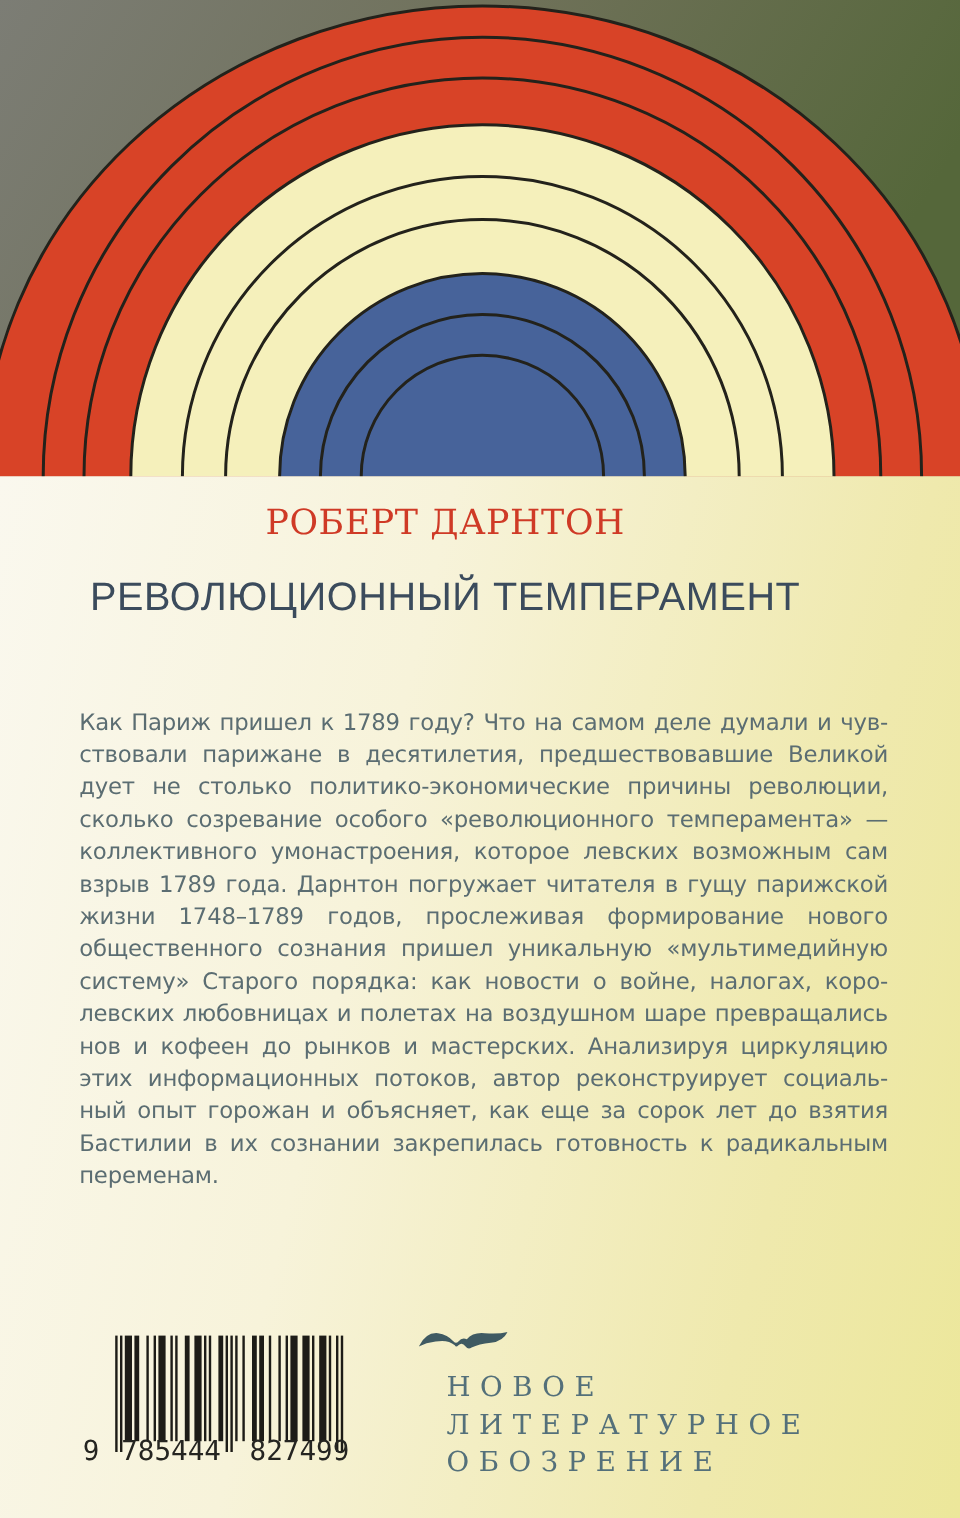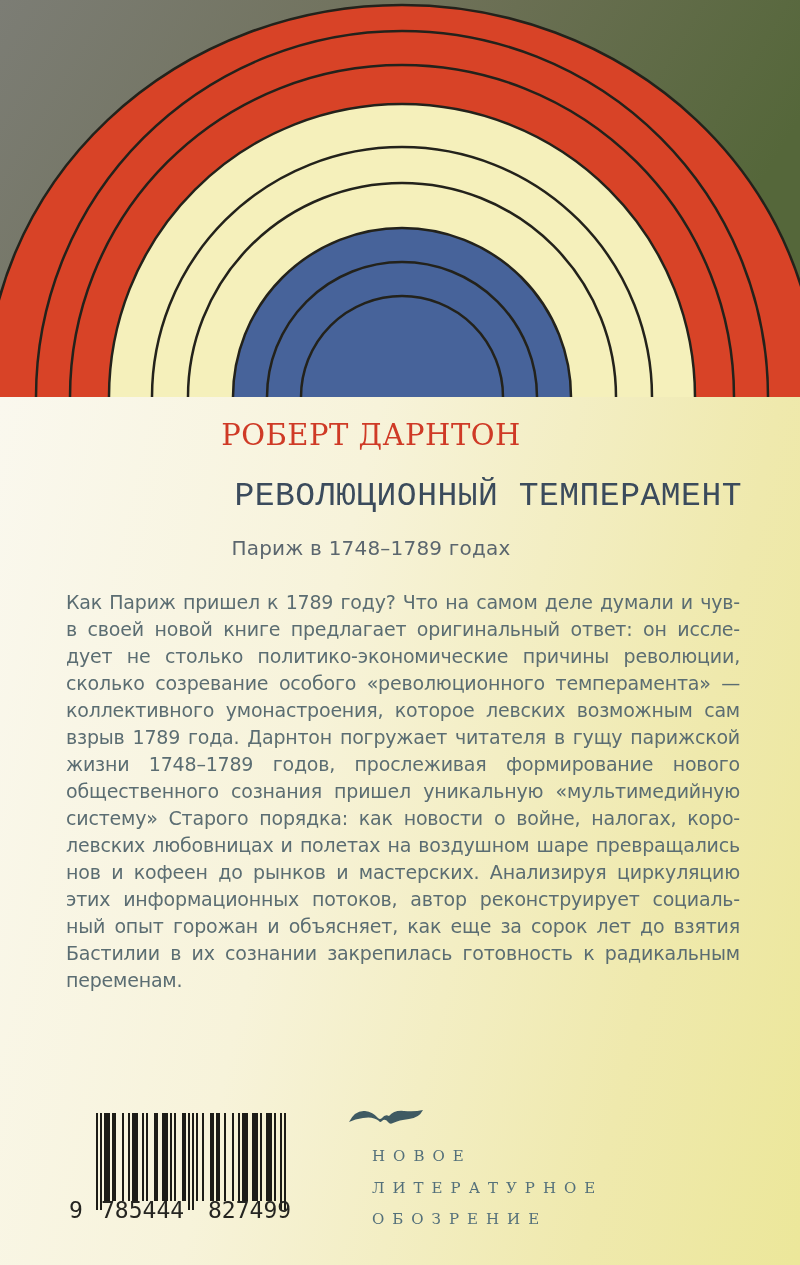--- a/index.html
+++ b/index.html
@@ -19,22 +19,22 @@
     position:absolute;top:397px;left:0;width:800px;height:868px;
     background:linear-gradient(103deg,#faf8ee 0%,#f7f3da 38%,#efe9ad 78%,#ece79a 100%);
   }
 
   .headings{position:absolute;top:21px;left:0;width:742px;text-align:center;}
   .author{
     font-family:"DejaVu Serif",serif;font-size:29px;line-height:34px;
     color:#cf3a26;letter-spacing:0.5px;margin-bottom:25px;
   }
   .title{
-    font-family:Liberation Mono, monospace;font-size:33px;line-height:40px;
-    color:#3b4b5c;letter-spacing:0.5px;margin-bottom:19px;text-align:right;
+    font-family:Liberation Sans, sans-serif;font-size:33px;line-height:40px;
+    color:#3b4b5c;letter-spacing:0.5px;margin-bottom:19px;
   }
   .subtitle{
     font-size:20px;line-height:24px;color:#5b666e;letter-spacing:0.2px;
   }
 
   .annotation{
     position:absolute;left:66px;top:192px;width:674px;
     font-size:19px;line-height:27px;color:#5b6d72;letter-spacing:-0.2px;
   }
   .bline{text-align:justify;text-align-last:justify;white-space:normal;}
@@ -50,21 +50,21 @@
   .nums span{position:absolute;top:0;letter-spacing:0px;}
   .n9{left:-27px;}
   .g1{left:5px;}
   .g2{left:99px;margin-left:13px;}
 
   
   .publisher{position:absolute;left:347px;top:709px;}
   .pub-logo{display:block;margin-left:2px;}
   .pub-lines{
     margin-top:13px;margin-left:25px;
-    font-family:"DejaVu Serif",serif;font-size:15px;line-height:31.5px;
+    font-family:"DejaVu Serif",serif;font-size:23px;line-height:31.5px;
     letter-spacing:8px;color:#54707a;
   }
 </style>
 </head>
 <body>
 
 <div class="page">
 
   <div class="art">
     <svg width="800" height="397" viewBox="0 0 800 397">
@@ -88,26 +88,25 @@
           <ellipse cx="402" cy="397" rx="101" ry="101" fill="none" stroke="#23221b" stroke-width="2.5"></ellipse>
         </g>
     </svg>
   </div>
 
   <div class="panel">
 
     <div class="headings">
       <div class="author">РОБЕРТ ДАРНТОН</div>
       <div class="title">РЕВОЛЮЦИОННЫЙ ТЕМПЕРАМЕНТ</div>
-      <div class="subtitle">Париж в 1748–1789 годах</div>
     </div>
 
     <div class="annotation" id="annotation">
         <div class="bline">Как Париж пришел к 1789 году? Что на самом деле думали и чув-</div>
-        <div class="bline">в своей новой книге предлагает оригинальный ответ: он иссле-</div>
+        <div class="bline">ствовали парижане в десятилетия, предшествовавшие Великой</div>
         <div class="bline">дует не столько политико-экономические причины революции,</div>
         <div class="bline">сколько созревание особого «революционного темперамента» —</div>
         <div class="bline">коллективного умонастроения, которое левских возможным сам</div>
         <div class="bline">взрыв 1789 года. Дарнтон погружает читателя в гущу парижской</div>
         <div class="bline">жизни 1748–1789 годов, прослеживая формирование нового</div>
         <div class="bline">общественного сознания пришел уникальную «мультимедийную</div>
         <div class="bline">систему» Старого порядка: как новости о войне, налогах, коро-</div>
         <div class="bline">левских любовницах и полетах на воздушном шаре превращались</div>
         <div class="bline">нов и кофеен до рынков и мастерских. Анализируя циркуляцию</div>
         <div class="bline">этих информационных потоков, автор реконструирует социаль-</div>

